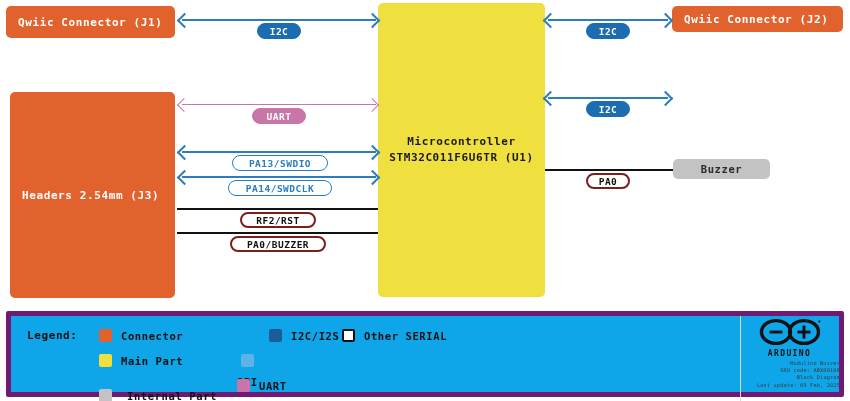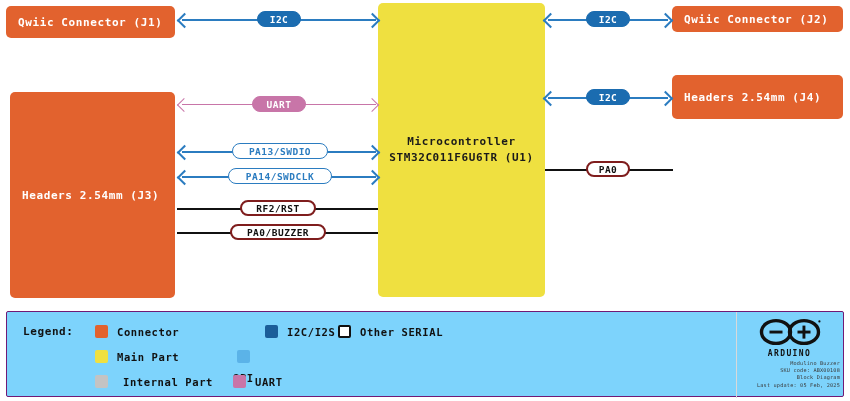--- a/index.html
+++ b/index.html
@@ -48,32 +48,33 @@
     position:absolute;
     box-sizing:border-box;
     display:flex;align-items:center;justify-content:center;
     height:16px;
     border-radius:9px;
     font-size:9.5px;
     font-weight:bold;
     letter-spacing:.5px;
     white-space:nowrap;
     background:#ffffff;
+    margin-top:12px;
   }
   .pill.solidblue{background:#1b6cb0;color:#ffffff;border:1.5px solid #1b6cb0;}
   .pill.solidpink{background:#c875a8;color:#ffffff;border:1.5px solid #c875a8;}
   .pill.outblue{border:1.8px solid #2b7cc0;color:#2b7cc0;}
   .pill.outblack{border:2px solid #7f1d1d;color:#111111;}
 
   
   #legend{
     position:absolute;left:6px;top:311px;width:838px;height:86px;
     box-sizing:border-box;
-    border:1px solid #701a75;
-    background:#7dd3fc;
+    border:5px solid #701a75;
+    background:#0ea5e9;
     border-radius:2px;
   }
   #legend-divider{position:absolute;left:729px;top:0;width:1px;height:86px;background:#d9d9d9;}
   #legend-title{
     position:absolute;left:16px;top:13px;
     font-size:11px;font-weight:bold;letter-spacing:.6px;color:#111;
   }
   .lg-item{position:absolute;display:flex;align-items:center;gap:9px;}
   .sw{width:13px;height:13px;border-radius:2px;flex:none;}
   .sw.outline{background:#ffffff;border:2px solid #111111;box-sizing:border-box;}
@@ -108,24 +109,24 @@
 
   <div class="blk mainpart ctr" id="mcu" style="left:378px;top:3px;width:167px;height:294px;">
     <span>Microcontroller</span>
     <span>STM32C011F6U6TR (U1)</span>
   </div>
 
   <div class="blk connector lft" id="j2" style="left:672px;top:6px;width:171px;height:26px;">
     <span>Qwiic Connector (J2)</span>
   </div>
 
-  <div class="blk connector lft" id="j4" style="left:672px;top:75px;width:171px;height:44px;">
-    <span>Headers 2.54mm (J4)</span>
-  </div>
-
+
+  <div class="blk internal ctr" id="buzzer" style="left:673px;top:159px;width:97px;height:20px;font-size:10.5px;">
+    <span>Buzzer</span>
+  </div>
 
   <div class="wire" style="left:182px;top:19px;width:194px;"></div>
   <div class="arw l" style="left:179px;top:14.5px;"></div>
   <div class="arw r" style="left:367px;top:14.5px;"></div>
   <div class="pill solidblue" style="left:257px;top:11px;width:44px;">
     <span>I2C</span>
   </div>
 
   <div class="wire" style="left:548px;top:19px;width:120px;"></div>
   <div class="arw l" style="left:545px;top:14.5px;"></div>
@@ -183,21 +184,21 @@
     <div id="legend-title">Legend:</div>
 
     <div class="lg-item" style="left:88px;top:13px;">
       <span class="sw" style="background:#e2622e;"></span>
       <span class="lg-lbl">Connector</span>
     </div>
     <div class="lg-item" style="left:88px;top:38px;">
       <span class="sw" style="background:#efe040;"></span>
       <span class="lg-lbl">Main Part</span>
     </div>
-    <div class="lg-item" style="left:88px;top:63px;gap:15px;">
+    <div class="lg-item" style="left:88px;top:73px;gap:15px;">
       <span class="sw" style="background:#c3c3c3;"></span>
       <span class="lg-lbl">Internal Part</span>
     </div>
 
     <div class="lg-item" style="left:226px;top:13px;padding-left:32px;">
       <span class="sw" style="background:#1b5d99;"></span>
       <span class="lg-lbl">I2C/I2S</span>
     </div>
     <div class="lg-item" style="left:226px;top:38px;flex-direction:column;">
       <span class="sw" style="background:#5bb3e8;"></span>

